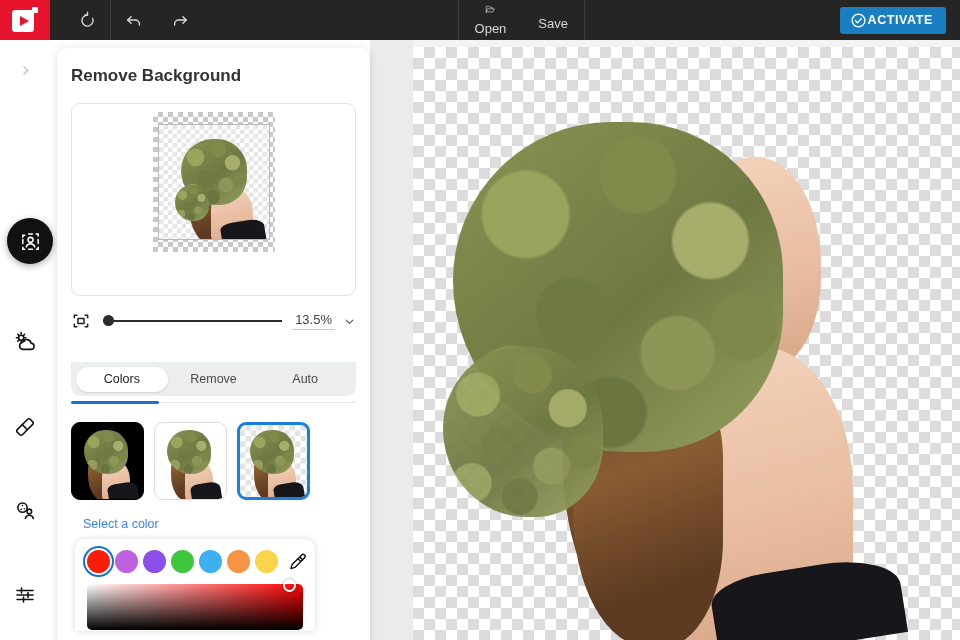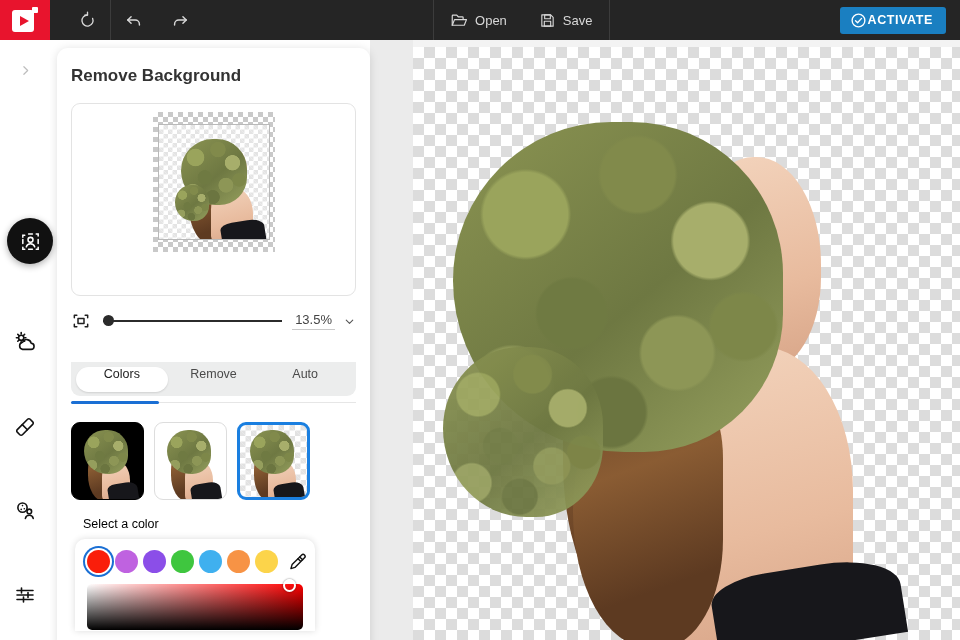--- a/index.html
+++ b/index.html
@@ -32,21 +32,21 @@
     border-top: 5px solid transparent;
     border-bottom: 5px solid transparent;
   }
   .logo-notch {
     position: absolute; right: 0; top: 0; width: 6px; height: 6px;
     background: #ffffff; border-radius: 1px;
   }
   .tb-btn {
     height: 32px; display: flex; align-items: center; justify-content: center;
     gap: 7px; color: #d8d8d8; font-size: 13px; cursor: pointer;
-    padding: 0 10px; user-select: none;
+    padding: 0 10px; user-select: none; flex-direction: column;
   }
   .tb-icon-btn { width: 46px; padding: 0; }
   .tb-sep { width: 1px; height: 40px; background: #3c3c3c; flex: 0 0 auto; }
   .tb-spacer { flex: 1 1 auto; height: 40px; }
   .tb-gap { width: 14px; height: 40px; flex: 0 0 auto; }
   .activate-btn {
     display: flex; align-items: center; gap: 1px;
     background: #1a7fc1; color: #ffffff;
     font-size: 12.5px; font-weight: bold; letter-spacing: 0.6px;
     height: 27px; border-radius: 3px; padding: 0 13px 0 10px;
@@ -162,21 +162,21 @@
     flex: 1 1 0; display: flex; align-items: center; justify-content: center;
     font-size: 13.5px; color: #4a4a4a; cursor: pointer;
     background: #eceded; border-radius: 9px 9px 0 0;
   }
   .tab.active { background: #f6f6f6; color: #2a2a2a; font-weight: normal; }
   .subtabs {
     display: flex; align-items: center; height: 34px;
     background: #eceded; border-radius: 0 0 9px 9px; padding: 0 5px;
   }
   .subtab {
-    flex: 1 1 0; height: 25px; display: flex; 
+    flex: 1 1 0; height: 25px; display: flex; align-items: center;
     justify-content: center; font-size: 12.5px; color: #4a4a4a; cursor: pointer;
     border-radius: 13px;
   }
   .subtab.active { background: #ffffff; color: #222222; box-shadow: 0 1px 2px rgba(0,0,0,0.12); }
   .underline-bar { margin: 6px 14px 0 14px; height: 1px; background: #e6e6e6; position: relative; }
   .underline-bar::after {
     content: ""; position: absolute; left: 0; top: -1px;
     width: 88px; height: 3px; background: #1a6fd4; border-radius: 2px;
   }
 
@@ -190,21 +190,21 @@
   .thumb.checker {
     background-color: #ffffff;
     background-image:
       linear-gradient(45deg, #e2e2e2 25%, transparent 25%, transparent 75%, #e2e2e2 75%),
       linear-gradient(45deg, #e2e2e2 25%, transparent 25%, transparent 75%, #e2e2e2 75%);
     background-size: 11px 11px; background-position: 0 0, 5.5px 5.5px;
   }
   .thumb.selected { border: 3px solid #1a7fe0; }
 
   
-  .swatch-label { margin: 17px 0 0 26px; font-size: 12.5px; color: #000000; }
+  .swatch-label { margin: 17px 0 0 26px; font-size: 12.5px; color: #3b82f6; }
   .color-card {
     margin: 8px 0 0 18px; width: 240px; background: #ffffff;
     border-radius: 10px 10px 0 0; box-shadow: 0 0 7px rgba(0,0,0,0.14);
     padding: 11px 12px 0 12px; height: 92px;
   }
   .swatches { display: flex; align-items: center; gap: 5px; }
   .sw {
     width: 23px; height: 23px; border-radius: 50%; cursor: pointer; flex: 0 0 auto;
   }
   .sw.selected { box-shadow: 0 0 0 2px #ffffff, 0 0 0 4px #1a6fd4; }

